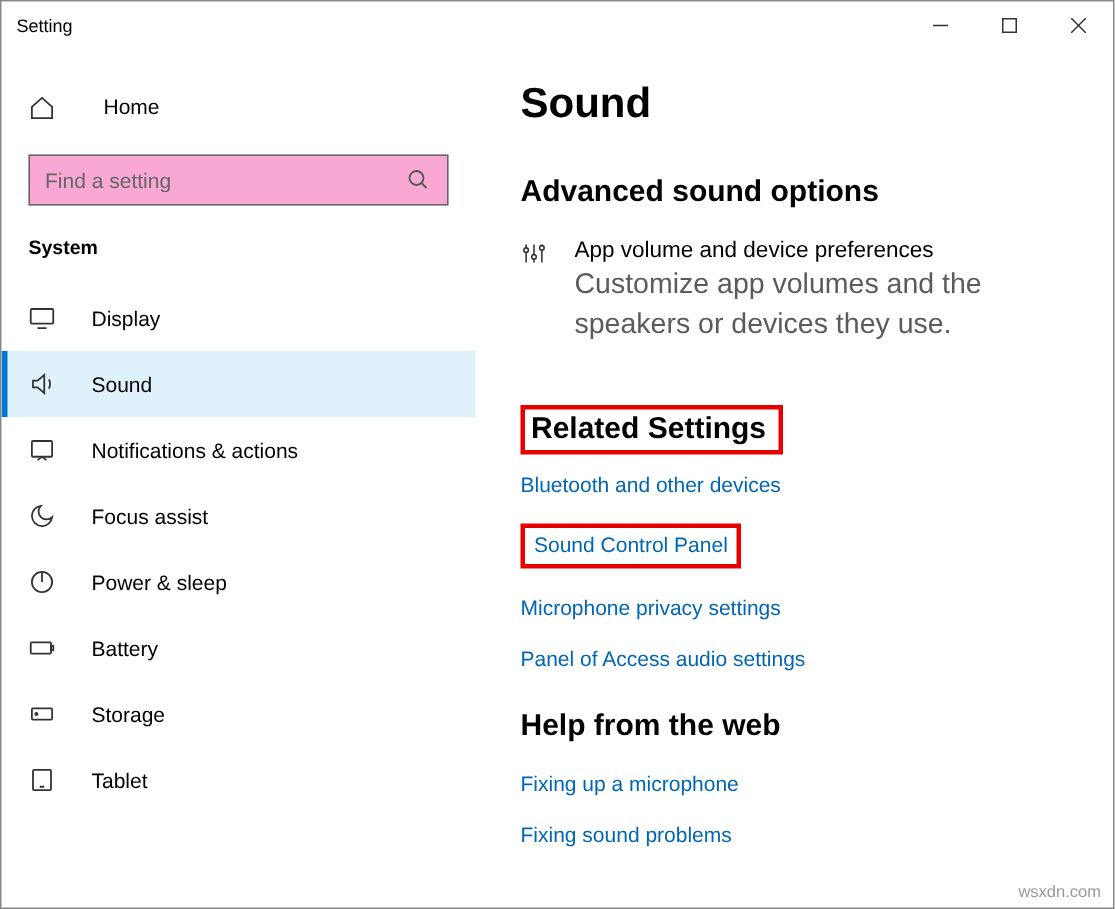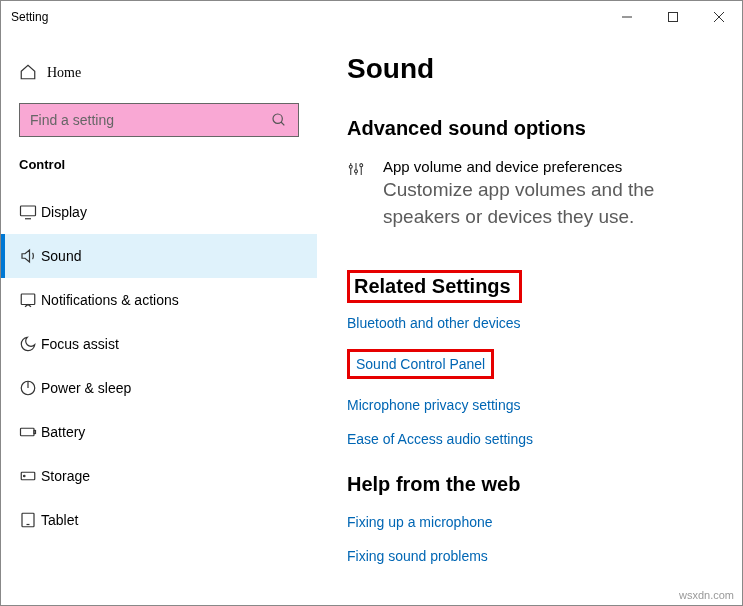--- a/index.html
+++ b/index.html
@@ -36,25 +36,24 @@
       height: calc(100% - 32px);
     }
     .sidebar {
       width: 316px;
       padding-top: 22px;
       padding-left: 0;
       position: relative;
     }
     .home-row {
       display: flex;
-      align-items: flex-end;
-      gap: 10px;
+      align-items: flex-start;
+      gap: 32px;
       padding: 8px 0 8px 18px;
       font-size: 14px;
-      font-family: Liberation Serif, serif;
     }
     .search-box {
       margin: 14px 18px 16px 18px;
       height: 34px;
       border: 1px solid #666;
       background: #f9a8d4;
       display: flex;
       align-items: center;
       padding: 0 10px;
       font-size: 14px;
@@ -69,21 +68,21 @@
     }
     .search-box input::placeholder { color: #666; }
     .section-label {
       font-size: 13px;
       font-weight: 600;
       padding: 4px 0 18px 18px;
     }
     .nav-item {
       display: flex;
       align-items: center;
-      gap: 4px;
+      gap: 24px;
       height: 44px;
       padding-left: 18px;
       font-size: 14px;
       position: relative;
     }
     .nav-item.active {
       background: #dff2fb;
     }
     .nav-item.active::before {
       content: "";
@@ -180,21 +179,21 @@
     <div class="search-box">
       <input type="text" placeholder="Find a setting" style="">
       <span class="icon">
         <svg width="16" height="16" viewBox="0 0 24 24" fill="none" stroke="#555" stroke-width="1.8">
             <circle cx="10" cy="10" r="7"></circle>
             <line x1="20" y1="20" x2="15" y2="15"></line>
           </svg>
       </span>
     </div>
 
-    <div class="section-label">Control</div>
+    <div class="section-label">System</div>
 
     <div class="nav-item">
       <span class="icon">
         <svg width="18" height="18" viewBox="0 0 24 24" fill="none" stroke="#333" stroke-width="1.6">
             <rect x="2" y="4" width="20" height="13" rx="1"></rect>
             <line x1="8" y1="21" x2="16" y2="21"></line>
           </svg>
       </span>
       <span>Display</span>
     </div>
@@ -293,21 +292,21 @@
     <div class="related-heading-wrap">
       <h2>Related Settings</h2>
     </div>
     <a class="link">Bluetooth and other devices</a>
     <div style="margin-bottom:18px;">
       <span class="hbox-red">
         <a class="link" style="margin:0;display:inline;">Sound Control Panel</a>
       </span>
     </div>
     <a class="link">Microphone privacy settings</a>
-    <a class="link">Ease of Access audio settings</a>
+    <a class="link">Panel of Access audio settings</a>
 
     <h2 style="margin-top:26px;">Help from the web</h2>
     <a class="link">Fixing up a microphone</a>
     <a class="link">Fixing sound problems</a>
   </div>
 </div>
 
 <div class="watermark">wsxdn.com</div>
 
 </body></html>

